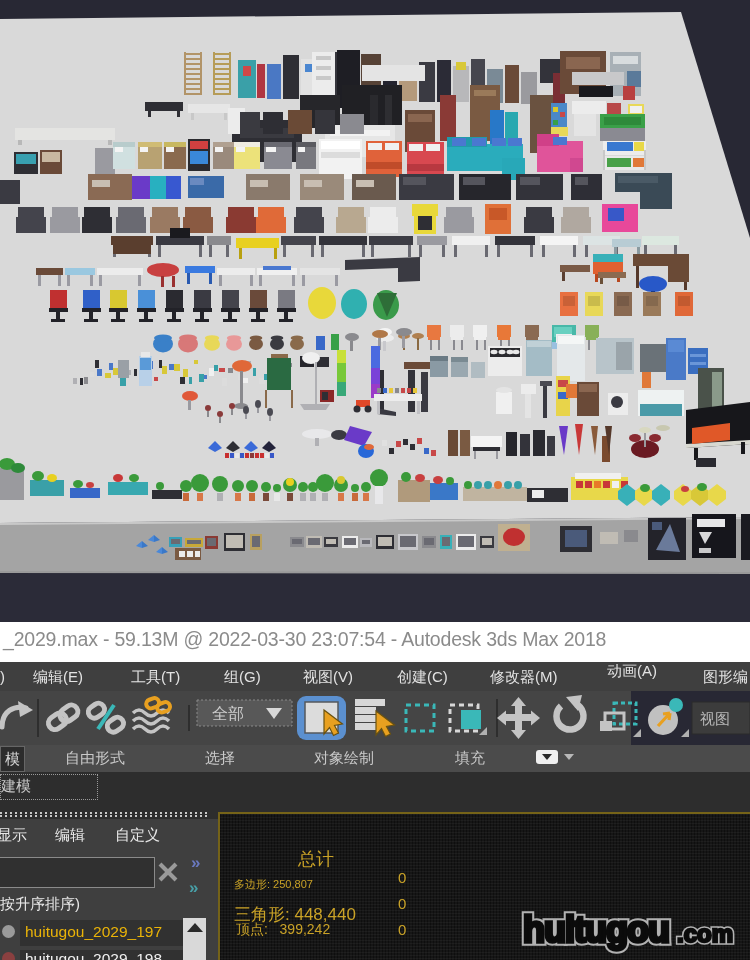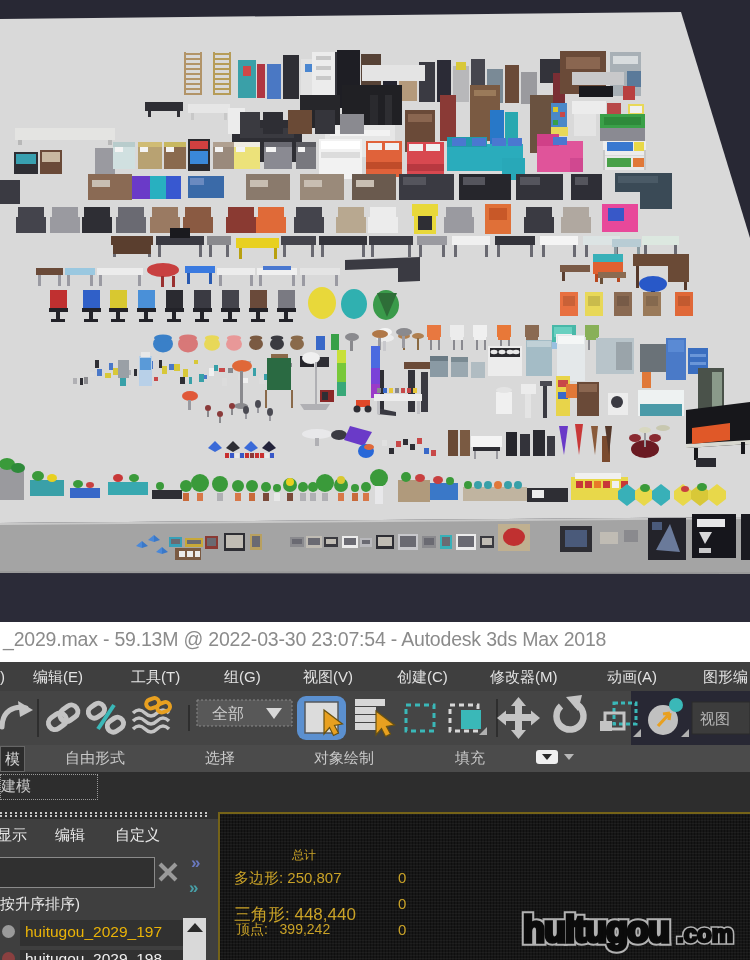--- a/index.html
+++ b/index.html
@@ -784,21 +784,21 @@
 <div class="abs" style="left:3px;top:628px;width:750px;height:28px;color:#8b8b8b;font-size:19.5px;letter-spacing:-0.2px">_2029.max - 59.13M @ 2022-03-30 23:07:54 - Autodesk 3ds Max 2018</div>
 
 <div class="abs" style="left:0;top:662px;width:750px;height:29px;background:#3f3f3f;color:#e2e2e2;font-size:15px">
  <span class="abs" style="left:0;top:6px">)</span>
  <span class="abs" style="left:33px;top:6px">编辑(E)</span>
  <span class="abs" style="left:131px;top:6px">工具(T)</span>
  <span class="abs" style="left:224px;top:6px">组(G)</span>
  <span class="abs" style="left:303px;top:6px">视图(V)</span>
  <span class="abs" style="left:397px;top:6px">创建(C)</span>
  <span class="abs" style="left:490px;top:6px">修改器(M)</span>
- <span class="abs" style="left:607px;top:6px">动画(A)</span>
+ <span class="abs" style="left:607px;top:0">动画(A)</span>
  <span class="abs" style="left:703px;top:6px">图形编</span>
 </div>
 
 <div class="abs" style="left:0;top:691px;width:631px;height:54px;background:#454545">
 <svg width="750" height="54" viewBox="0 0 750 54">
 <g stroke="#c4c4c4" stroke-width="5" fill="none" stroke-linecap="round">
  <path d="M2,36 C2,20 14,14 26,17"></path>
 </g>
 <polygon points="33,19 18,10 20,26" fill="#c4c4c4"></polygon>
 <rect x="37" y="8" width="2" height="38" fill="#2e2e2e"></rect>
@@ -900,22 +900,22 @@
  <div class="abs" style="left:20px;top:131px;width:163px;height:10px;background:#313131"></div>
  <div class="abs" style="left:2px;top:133px;width:13px;height:13px;border-radius:50%;background:#8a4040"></div>
  <div class="abs" style="left:25px;top:131px;color:#f0f0f0;font-size:15.5px;white-space:nowrap;width:158px;overflow:hidden">huitugou_2029_198</div>
  <div class="abs" style="left:183px;top:99px;width:23px;height:42px;background:#d9d9d9"></div>
  <div class="abs" style="left:187px;top:104px;width:0;height:0;border-left:8px solid transparent;border-right:8px solid transparent;border-bottom:9px solid #2a2a2a"></div>
 </div>
 <div class="abs" style="left:191px;top:853px;color:#6a79c0;font-size:17px;font-weight:bold">»</div>
 <div class="abs" style="left:189px;top:878px;color:#48a0a8;font-size:17px;font-weight:bold">»</div>
 
 <div class="abs" style="left:218px;top:812px;width:532px;height:148px;background:#161616;background-image:repeating-linear-gradient(0deg,rgba(255,255,255,.04) 0 1px,transparent 1px 3px),repeating-linear-gradient(90deg,rgba(0,0,0,.35) 0 1px,transparent 1px 3px);border-left:2px solid #756318;border-top:2px solid #756318">
- <div class="abs" style="left:72px;top:33px;color:#c9a227;font-size:12px">总计</div>
- <div class="abs" style="left:14px;top:55px;color:#c9a227;font-size:15px">多边形: 250,807</div>
+ <div class="abs" style="left:78px;top:33px;color:#c9a227;font-size:18px">总计</div>
+ <div class="abs" style="left:14px;top:63px;color:#c9a227;font-size:11px">多边形: 250,807</div>
  <div class="abs" style="left:178px;top:55px;color:#c9a227;font-size:15px">0</div>
  <div class="abs" style="left:14px;top:89px;color:#c9a227;font-size:17px">三角形: 448,440</div>
  <div class="abs" style="left:178px;top:81px;color:#c9a227;font-size:15px">0</div>
  <div class="abs" style="left:16px;top:107px;color:#c9a227;font-size:14px">顶点:&nbsp;&nbsp; 399,242</div>
  <div class="abs" style="left:178px;top:107px;color:#c9a227;font-size:15px">0</div>
  <svg class="abs" style="left:295px;top:84px" width="230" height="60" viewBox="0 0 230 60">
 <text x="8" y="44" font-family="Liberation Sans" font-weight="bold" font-size="36" letter-spacing="-1" fill="none" stroke="#b2b2b2" stroke-width="7.5">huitugou</text>
 <text x="8" y="44" font-family="Liberation Sans" font-weight="bold" font-size="36" letter-spacing="-1" fill="#0b0b0b" stroke="#0b0b0b" stroke-width="3.5">huitugou</text>
 <text x="162" y="44" font-family="Liberation Sans" font-weight="bold" font-size="24" fill="none" stroke="#b2b2b2" stroke-width="5.5">.com</text>
 <text x="162" y="44" font-family="Liberation Sans" font-weight="bold" font-size="24" fill="#0b0b0b" stroke="#0b0b0b" stroke-width="2.5">.com</text>

